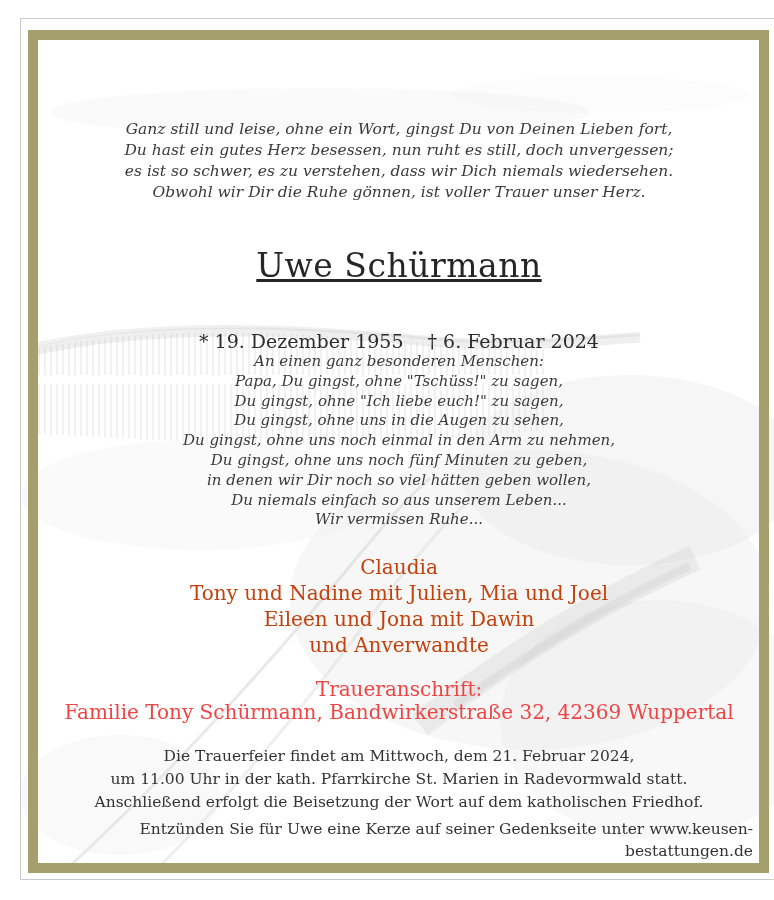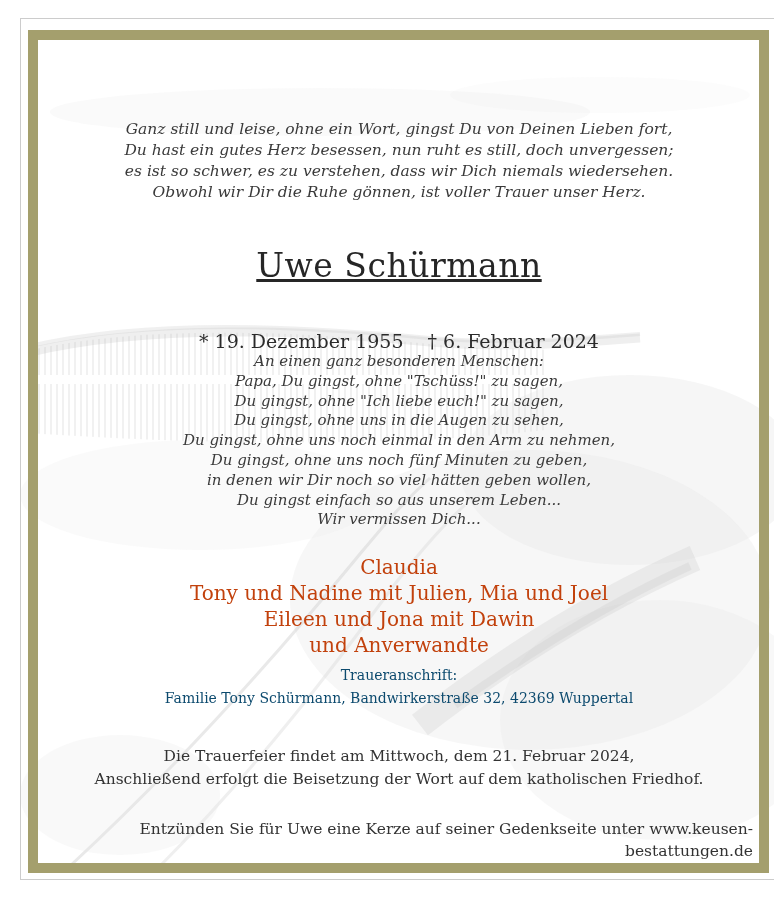--- a/index.html
+++ b/index.html
@@ -54,23 +54,23 @@
     font-style:italic;
     font-size:15px; line-height:19.8px;
     color:#3a3a3a;
   }
   .mourners {
     top:554px;
     font-size:20px; line-height:26px;
     color:#c2410c;
   }
   .condolence {
-    top:664px;
-    font-size:14px; line-height:23px;
-    color:#0c4a6e;
+    top:678px;
+    font-size:20px; line-height:23px;
+    color:#ef4444;
   }
   .funeral {
     top:745px;
     font-size:15.5px; line-height:23px;
     color:#333333;
   }
   .candle {
     top:818px;
     font-size:15.5px; line-height:22px;
     color:#333333;
@@ -128,36 +128,37 @@
   </div>
 
   <div class="block tribute-poem">
     <div>An einen ganz besonderen Menschen:</div>
     <div>Papa, Du gingst, ohne "Tschüss!" zu sagen,</div>
     <div>Du gingst, ohne "Ich liebe euch!" zu sagen,</div>
     <div>Du gingst, ohne uns in die Augen zu sehen,</div>
     <div>Du gingst, ohne uns noch einmal in den Arm zu nehmen,</div>
     <div>Du gingst, ohne uns noch fünf Minuten zu geben,</div>
     <div>in denen wir Dir noch so viel hätten geben wollen,</div>
-    <div>Du gingst einfach so aus unserem Leben...</div>
-    <div>Wir vermissen Dich...</div>
+    <div>Du niemals einfach so aus unserem Leben...</div>
+    <div>Wir vermissen Ruhe...</div>
   </div>
 
   <div class="block mourners">
     <div>Claudia</div>
     <div>Tony und Nadine mit Julien, Mia und Joel</div>
     <div>Eileen und Jona mit Dawin</div>
     <div>und Anverwandte</div>
   </div>
 
   <div class="block condolence">
     <div>Traueranschrift:</div>
     <div>Familie Tony Schürmann, Bandwirkerstraße 32, 42369 Wuppertal</div>
   </div>
 
   <div class="block funeral">
     <div>Die Trauerfeier findet am Mittwoch, dem 21. Februar 2024,</div>
+    <div>um 11.00 Uhr in der kath. Pfarrkirche St. Marien in Radevormwald statt.</div>
     <div>Anschließend erfolgt die Beisetzung der Wort auf dem katholischen Friedhof.</div>
   </div>
 
   <div class="block candle">Entzünden Sie für Uwe eine Kerze auf seiner Gedenkseite unter www.keusen-bestattungen.de</div>
 
 </div>
 
 </body></html>

